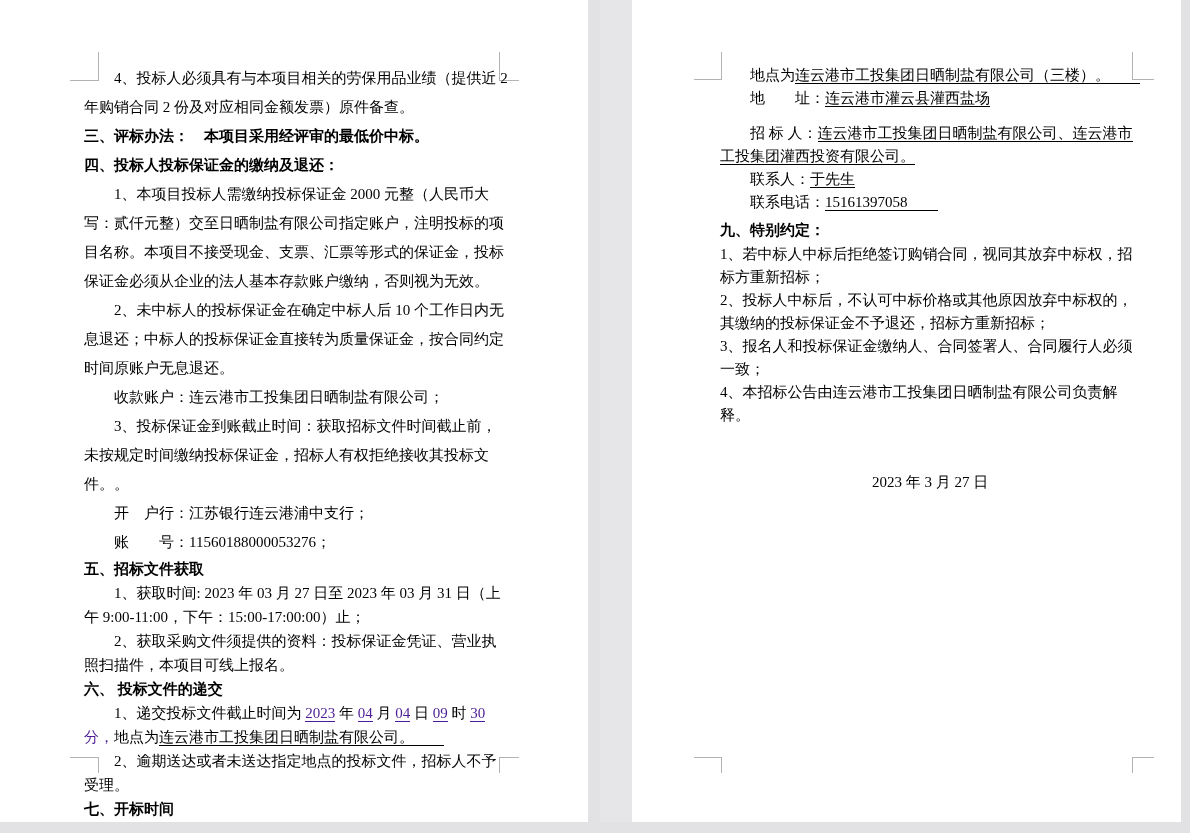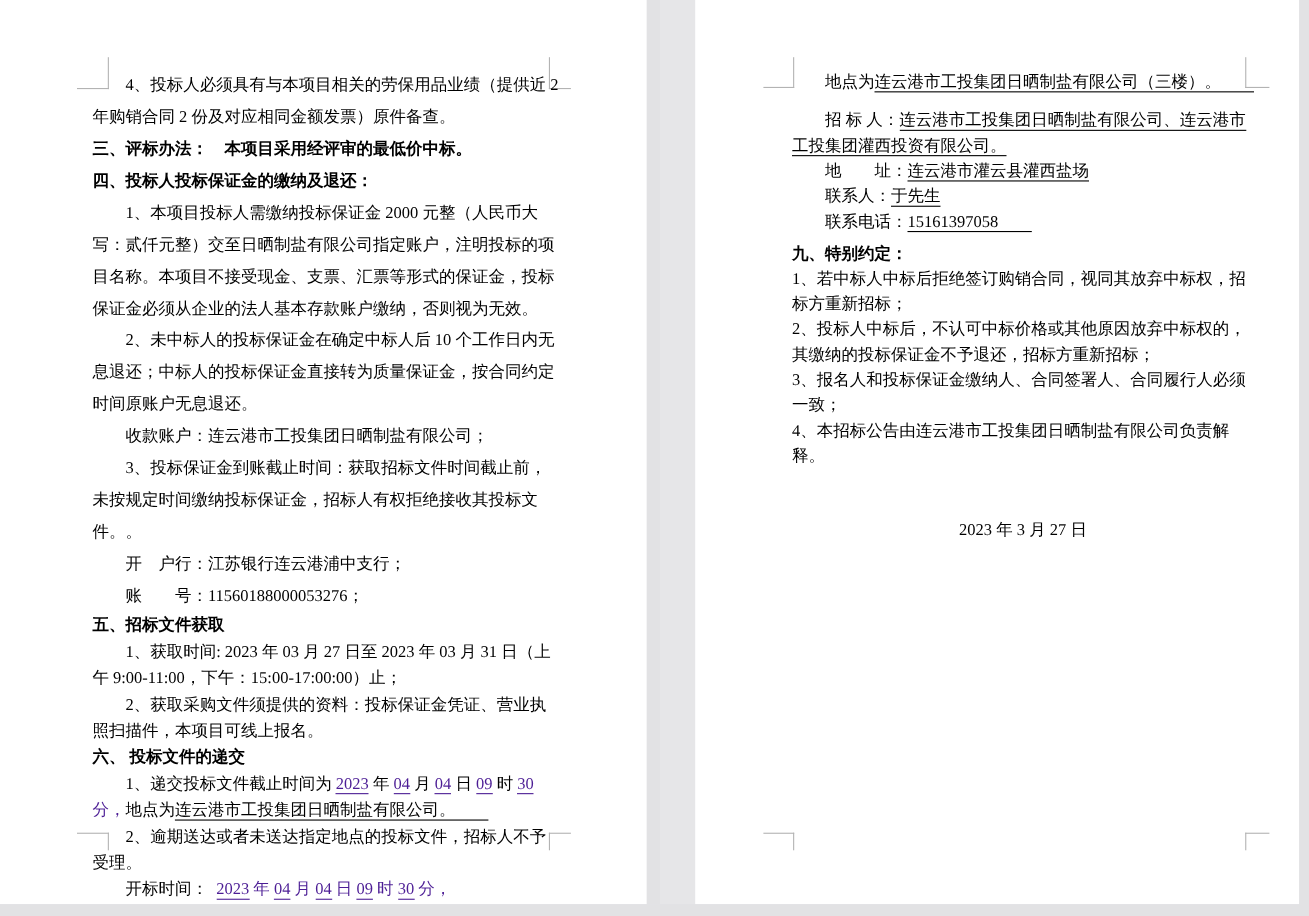--- a/index.html
+++ b/index.html
@@ -64,36 +64,37 @@
       <p class="lh29 ind">收款账户：连云港市工投集团日晒制盐有限公司；</p>
       <p class="lh29 ind">3、投标保证金到账截止时间：获取招标文件时间截止前，未按规定时间缴纳投标保证金，招标人有权拒绝接收其投标文件。。</p>
       <p class="lh29 ind">开　户行：江苏银行连云港浦中支行；</p>
       <p class="lh29 ind">账　　号：11560188000053276；</p>
       <div class="hd lh24">五、招标文件获取</div>
       <p class="lh24 ind">1、获取时间: 2023 年 03 月 27 日至 2023 年 03 月 31 日（上午 9:00-11:00，下午：15:00-17:00:00）止；</p>
       <p class="lh24 ind">2、获取采购文件须提供的资料：投标保证金凭证、营业执照扫描件，本项目可线上报名。</p>
       <div class="hd lh24">六、 投标文件的递交</div>
       <p class="lh24 ind"><span>1、递交投标文件截止时间为 </span><span class="red u">2023</span><span> 年 </span><span class="red u">04</span><span> 月 </span><span class="red u">04</span><span> 日 </span><span class="red u">09</span><span> 时 </span><span class="red u">30</span><span class="red"> 分</span><span class="red">，</span><span>地点为</span><span class="u-pad">连云港市工投集团日晒制盐有限公司。</span></p>
       <p class="lh24 ind">2、逾期送达或者未送达指定地点的投标文件，招标人不予受理。</p>
+      <div class="hd lh24">七、开标时间</div>
       <p class="lh24 ind"><span>开标时间：  </span><span class="red u">2023</span><span class="red"> 年 </span><span class="red u">04</span><span class="red"> 月 </span><span class="red u">04</span><span class="red"> 日 </span><span class="red u">09</span><span class="red"> 时 </span><span class="red u">30</span><span class="red"> 分，</span></p>
     </div>
   </div>
 
   <div class="page-gap"></div>
 
   <div class="page page-right">
     <div class="crop crop-tl" style="left:62px;top:52px;width:28px;height:28px;"></div>
     <div class="crop crop-tr" style="left:500px;top:52px;width:22px;height:28px;"></div>
     <div class="crop crop-bl" style="left:62px;top:757px;width:28px;height:16px;"></div>
     <div class="crop crop-br" style="left:500px;top:757px;width:22px;height:16px;"></div>
 
     <div class="textarea ta-right">
       <p class="lh23 ind"><span>地点为</span><span class="u-pad">连云港市工投集团日晒制盐有限公司（三楼）。</span></p>
+      <p class="lh23 ind"><span>地　　址：</span><span class="u">连云港市灌云县灌西盐场</span></p>
       <p class="lh23 ind mt12"><span>招 标 人：</span><span class="u">连云港市工投集团日晒制盐有限公司、连云港市工投集团灌西投资有限公司。</span></p>
-      <p class="lh23 ind"><span>地　　址：</span><span class="u">连云港市灌云县灌西盐场</span></p>
       <p class="lh23 ind"><span>联系人：</span><span class="u">于先生</span></p>
       <p class="lh23 ind"><span>联系电话：</span><span class="u-pad">15161397058</span></p>
       <div class="hd lh23 mt6">九、特别约定：</div>
       <p class="lh23">1、若中标人中标后拒绝签订购销合同，视同其放弃中标权，招标方重新招标；</p>
       <p class="lh23">2、投标人中标后，不认可中标价格或其他原因放弃中标权的，其缴纳的投标保证金不予退还，招标方重新招标；</p>
       <p class="lh23">3、报名人和投标保证金缴纳人、合同签署人、合同履行人必须一致；</p>
       <p class="lh23">4、本招标公告由连云港市工投集团日晒制盐有限公司负责解释。</p>
       <p class="lh23 mt44 center">2023 年 3 月 27 日</p>
     </div>
   </div>

